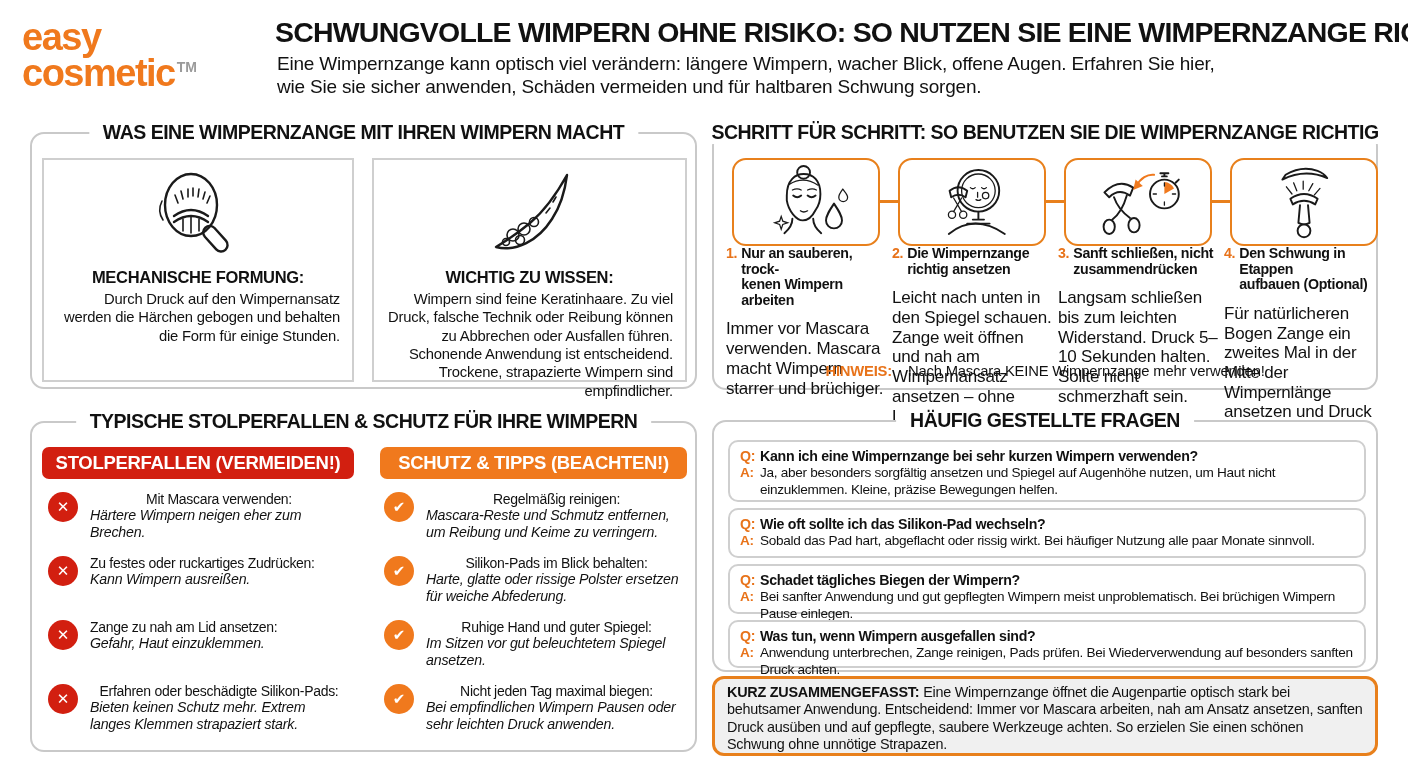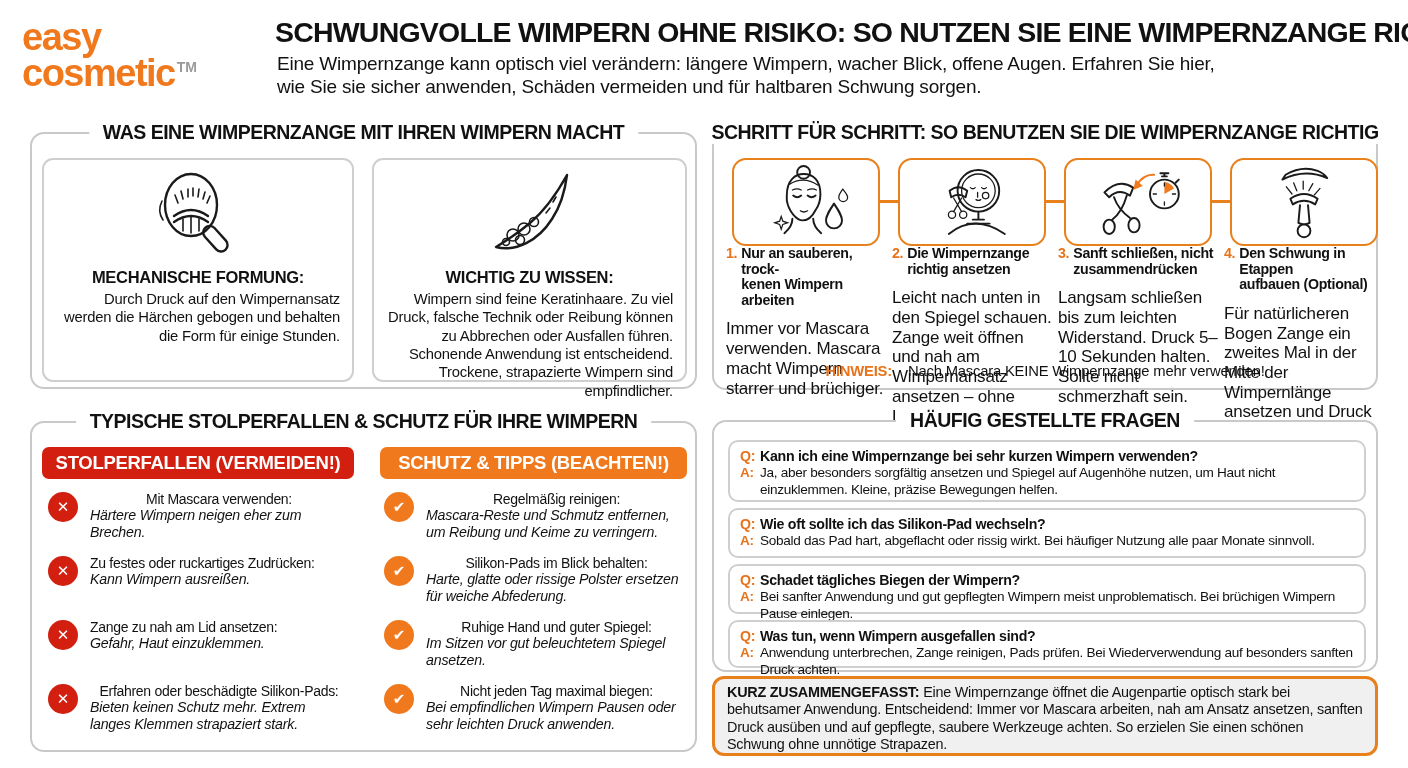--- a/index.html
+++ b/index.html
@@ -14,21 +14,21 @@
   .subtitle { position:absolute; left:277px; top:52px; font-size:19px; line-height:1.22; letter-spacing:-.2px; }
   .subtitle span { display:block; }
 
   
   .box { position:absolute; border:2px solid #C9C9C9; border-radius:14px; background:#fff; }
   .box-label { position:absolute; top:-13px; left:50%; transform:translateX(-50%); background:#fff;
                padding:0 14px; font-size:19.5px; font-weight:bold; white-space:nowrap; letter-spacing:-.5px; }
 
   
   #what-box   { left:30px; top:132px; width:667px; height:257px; }
-  .info-card  { position:absolute; top:24px; height:224px; border:2px solid #CFCFCF; border-radius:11px; background:#fff; }
+  .info-card  { position:absolute; top:24px; height:224px; border:2px solid #CFCFCF; border-radius:0; background:#fff; }
   #info-card-0 { left:10px; width:312px; }
   #info-card-1 { left:340px; width:315px; }
   .card-icon  { height:102px; display:flex; align-items:center; justify-content:center; margin-top:6px; }
   .card-heading { text-align:center; font-weight:bold; font-size:16.5px; letter-spacing:-.3px; }
   .card-body  { text-align:right; font-size:14.8px; line-height:1.24; padding:3px 12px 0; letter-spacing:-.2px; }
 
   
   #pitfalls-box { left:30px; top:421px; width:667px; height:331px; }
   .banner { position:absolute; top:24px; height:32px; border-radius:7px; color:#fff; font-weight:bold;
             font-size:18.5px; display:flex; align-items:center; justify-content:center; letter-spacing:-.3px; }

